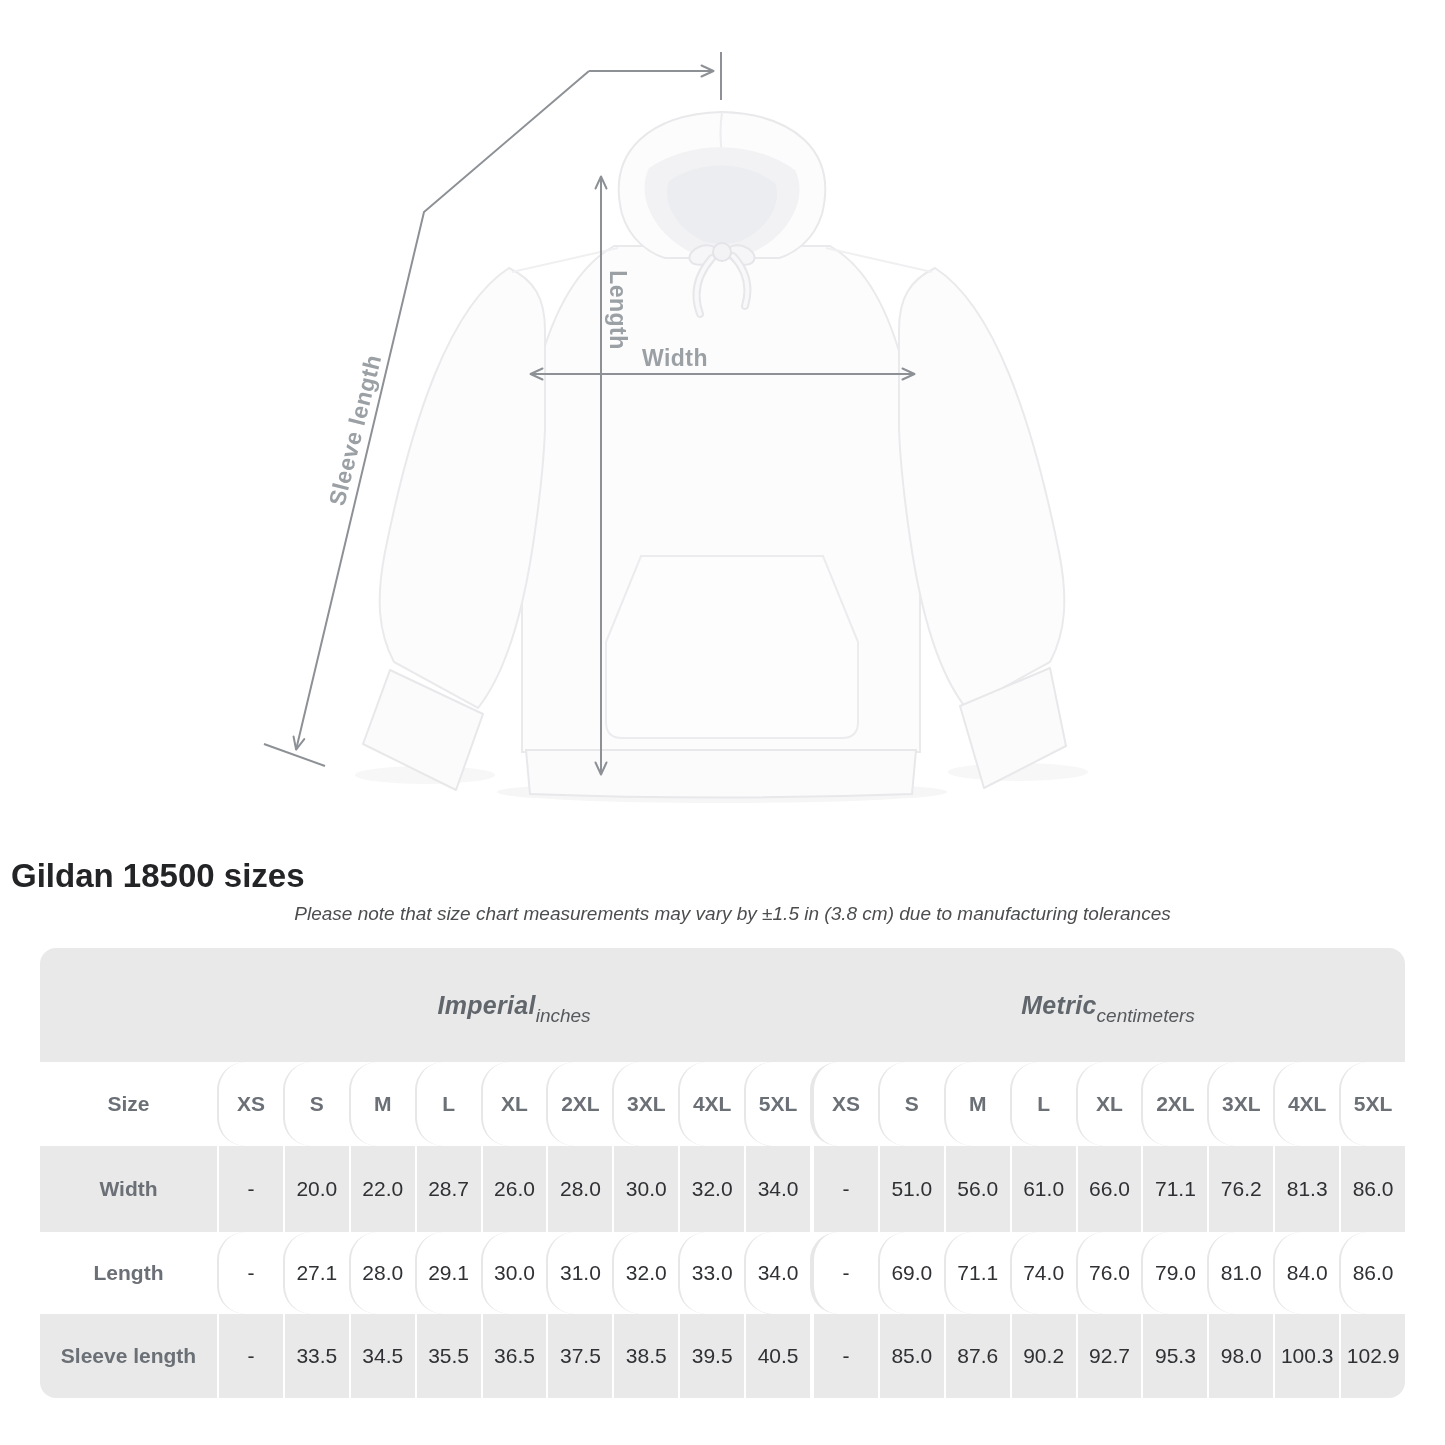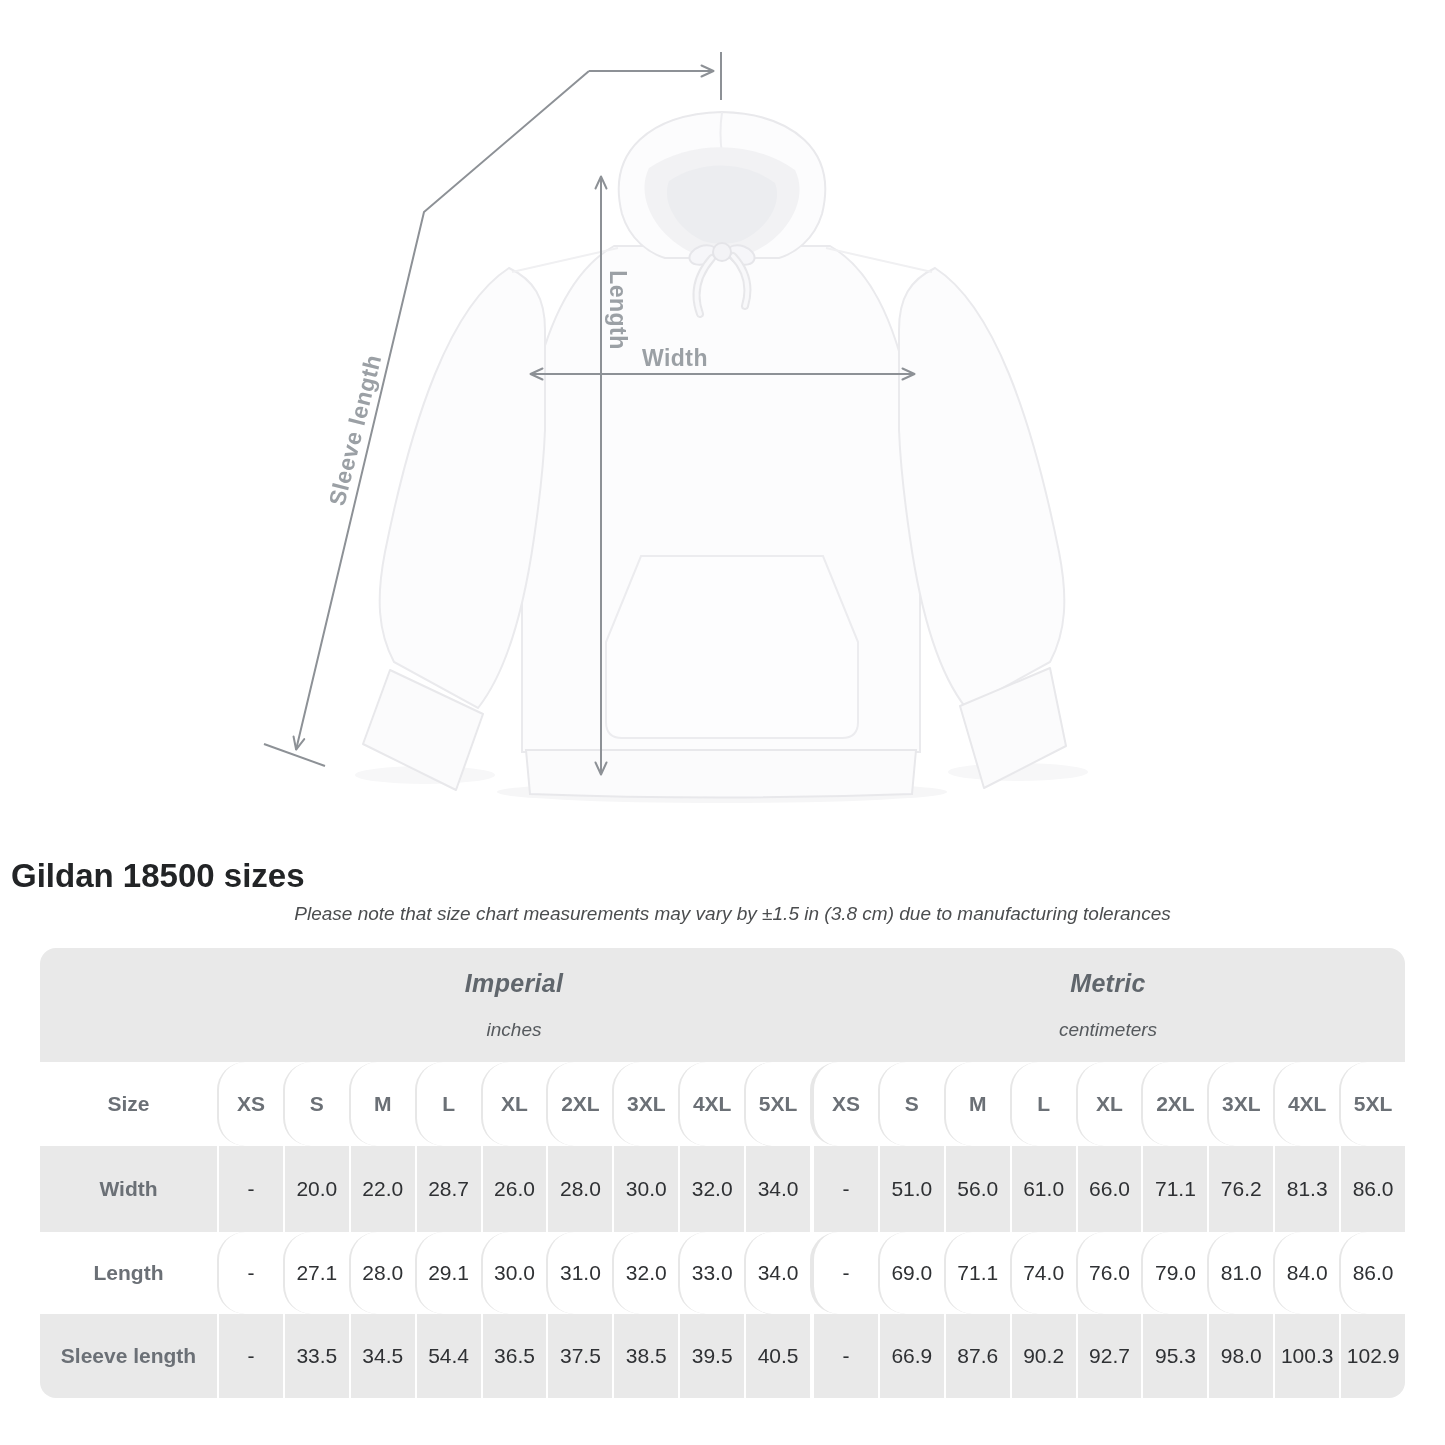--- a/index.html
+++ b/index.html
@@ -38,21 +38,21 @@
   }
   .trow .c.first{flex:0 0 177px;}
   .trow.band{height:114px;background:#e9e9e9;}
   .trow.head{height:84px;background:#ffffff;}
   .trow.r-width{height:86px;background:#e9e9e9;}
   .trow.r-length{height:82px;background:#ffffff;}
   .trow.r-sleeve{height:84px;background:#e9e9e9;}
   .trow.head .c + .c, .trow.r-length .c + .c{border-left:2px solid #e7e7e7;border-radius:28px;}
   .trow.r-width .c + .c, .trow.r-sleeve .c + .c{border-left:2px solid #ffffff;}
   .trow .c.mstart{border-left-width:4px !important;}
-  .band-cell{flex-direction:column;}
+  .band-cell{flex-direction:row;}
   .unit-title{font-size:25px;font-weight:bold;font-style:italic;color:#60666c;letter-spacing:.3px;}
   .unit-sub{font-size:19px;font-style:italic;color:#55595d;margin-top:21px;}
   .hdr{font-size:21px;font-weight:bold;color:#6b7076;}
   .rowlabel{font-size:21px;font-weight:bold;color:#6b7076;}
   .val{font-size:21px;font-weight:normal;color:#2f3134;}
 </style>
 </head>
 <body>
 
 <div class="page">
@@ -202,28 +202,28 @@
       <div class="c val">81.0</div>
       <div class="c val">84.0</div>
       <div class="c val">86.0</div>
     </div>
 
     <div class="trow r-sleeve">
       <div class="c first rowlabel">Sleeve length</div>
       <div class="c val">-</div>
       <div class="c val">33.5</div>
       <div class="c val">34.5</div>
-      <div class="c val">54.4</div>
+      <div class="c val">35.5</div>
       <div class="c val">36.5</div>
       <div class="c val">37.5</div>
       <div class="c val">38.5</div>
       <div class="c val">39.5</div>
       <div class="c val">40.5</div>
       <div class="c val mstart">-</div>
-      <div class="c val">66.9</div>
+      <div class="c val">85.0</div>
       <div class="c val">87.6</div>
       <div class="c val">90.2</div>
       <div class="c val">92.7</div>
       <div class="c val">95.3</div>
       <div class="c val">98.0</div>
       <div class="c val">100.3</div>
       <div class="c val">102.9</div>
     </div>
 
   </div>

